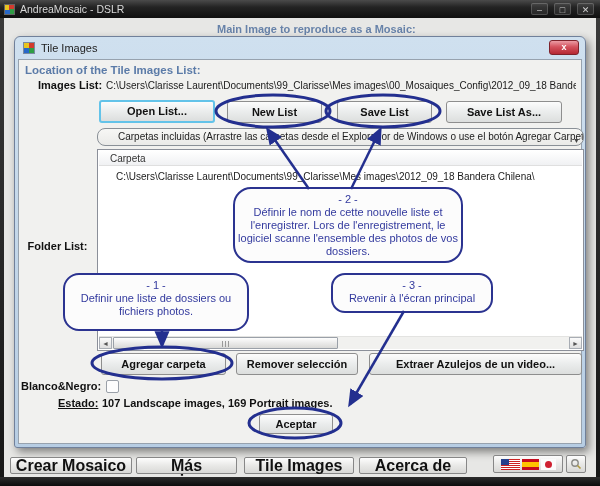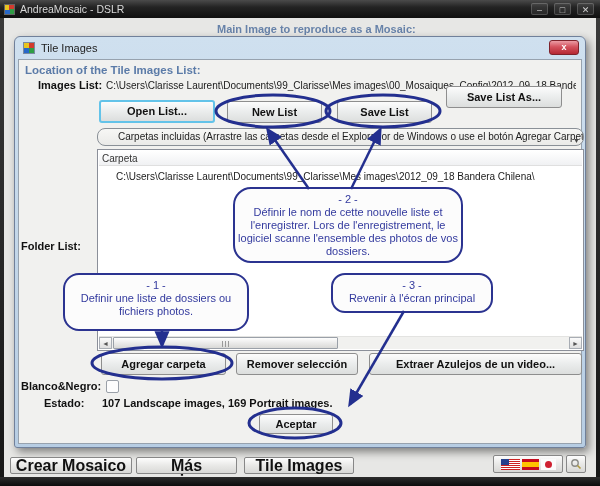--- a/index.html
+++ b/index.html
@@ -51,21 +51,21 @@
   .btn-focus { border:2px solid #63c3e9; }
 
   .combo { background:linear-gradient(#f7f7f5,#eaeae8); border:1px solid #8a9097;
     border-radius:8px; font-size:10px; color:#1c1c1c; line-height:16px;
     padding-left:20px; white-space:nowrap; overflow:hidden; }
   .combo-arrow { position:absolute; right:3px; top:4px; font-size:7px; color:#444; }
 
   .listbox { background:#fff; border:1px solid #8b8f99; }
   .list-head { position:absolute; left:1px; top:1px; right:1px; height:15px;
     background:linear-gradient(#ffffff,#f0f1f3); border-bottom:1px solid #dfdfdf;
-    font-size:10px; color:#333; padding-left:3px; line-height:15px; }
+    font-size:10px; color:#333; padding-left:11px; line-height:15px; }
   .list-row { position:absolute; left:18px; top:21px; font-size:10px; color:#1a1a1a;
     white-space:nowrap; }
   .hscroll { position:absolute; left:1px; right:1px; bottom:1px; height:13px;
     background:#f1f1ef; border-top:1px solid #e3e3e1; }
   .sb-btn { position:absolute; top:0; width:13px; height:12px; font-size:7px;
     color:#555; text-align:center; line-height:12px; background:linear-gradient(#fbfbfb,#dedede);
     border:1px solid #a8adb4; }
   .sb-thumb { position:absolute; left:14px; top:0; width:225px; height:12px;
     background:linear-gradient(#fdfdfd,#d9d9d7); border:1px solid #9aa0a8; border-radius:1px; }
   .sb-grip { position:absolute; left:50%; top:3px; width:8px; height:6px; margin-left:-4px;
@@ -119,61 +119,61 @@
     <div class="abs dlg-client">
 
       <div class="abs sect-title" style="left:6px; top:4px;">Location of the Tile Images List:</div>
 
       <div class="abs lbl" style="left:19px; top:19px;">Images List:</div>
       <div class="abs path-txt" style="left:87px; top:20px; width:470px; overflow:hidden;">C:\Users\Clarisse Laurent\Documents\99_Clarisse\Mes images\00_Mosaiques_Config\2012_09_18 Bandera Chilena.amn</div>
 
       <div class="abs btn btn-focus" style="left:80px; top:40px; width:116px; height:23px; line-height:19px;">Open List...</div>
       <div class="abs btn" style="left:208px; top:41px; width:95px; height:22px; line-height:20px;">New List</div>
       <div class="abs btn" style="left:318px; top:41px; width:95px; height:22px; line-height:20px;">Save List</div>
-      <div class="abs btn" style="left:427px; top:26px; width:116px; height:22px; line-height:20px;">Save List As...</div>
+      <div class="abs btn" style="left:427px; top:41px; width:116px; height:22px; line-height:20px;">Save List As...</div>
 
       <div class="abs combo" style="left:78px; top:68px; width:487px; height:18px;">
         <span>Carpetas incluidas (Arrastre las carpetas desde el Explorador de Windows o use el botón Agregar Carpeta)</span>
         <span class="combo-arrow">▼</span>
       </div>
 
       <div class="abs listbox" style="left:78px; top:89px; width:487px; height:202px;">
         <div class="list-head">Carpeta</div>
         <div class="list-row">C:\Users\Clarisse Laurent\Documents\99_Clarisse\Mes images\2012_09_18 Bandera Chilena\</div>
         <div class="hscroll">
           <span class="sb-btn" style="left:0;">◄</span>
           <span class="sb-thumb">
               <span class="sb-grip"></span>
             </span>
           <span class="sb-btn" style="right:0;">►</span>
         </div>
       </div>
 
-      <div class="abs lbl" style="left:2px; top:180px; width:73px; text-align:left;">Folder List:</div>
+      <div class="abs lbl" style="left:2px; top:180px; width:73px; text-align:center;">Folder List:</div>
 
       <div class="abs callout" style="left:44px; top:213px; width:186px; height:58px; border-radius:16px;">
         <span class="num">- 1 -</span>
         <span>Definir une liste de dossiers ou fichiers photos.</span>
       </div>
       <div class="abs callout" style="left:214px; top:127px; width:230px; height:76px; border-radius:18px;">
         <span class="num">- 2 -</span>
         <span>Définir le nom de cette nouvelle liste et l'enregistrer. Lors de l'enregistrement, le logiciel scanne l'ensemble des photos de vos dossiers.</span>
       </div>
       <div class="abs callout" style="left:312px; top:213px; width:162px; height:40px; border-radius:14px;">
         <span class="num">- 3 -</span>
         <span>Revenir à l'écran principal</span>
       </div>
 
       <div class="abs btn" style="left:82px; top:293px; width:125px; height:22px; line-height:20px;">Agregar carpeta</div>
       <div class="abs btn" style="left:217px; top:293px; width:122px; height:22px; line-height:20px;">Remover selección</div>
       <div class="abs btn" style="left:350px; top:293px; width:213px; height:22px; line-height:20px;">Extraer Azulejos de un video...</div>
 
       <div class="abs lbl" style="left:2px; top:320px;">Blanco&amp;Negro:</div>
       <div class="abs chk" style="left:87px; top:320px;"></div>
-      <div class="abs lbl" style="left:25px; top:337px;">Estado:</div>
+      <div class="abs lbl" style="left:39px; top:337px;text-decoration:underline;">Estado:</div>
       <div class="abs lbl" style="left:83px; top:337px;">107 Landscape images, 169 Portrait images.</div>
 
       <div class="abs btn" style="left:240px; top:354px; width:74px; height:20px; line-height:18px;">Aceptar</div>
     </div>
   </div>
 
   <svg class="overlay" width="600" height="486" viewBox="0 0 600 486">
     <defs>
       <marker id="ah" markerWidth="8" markerHeight="7" refX="5.5" refY="3" orient="auto" markerUnits="strokeWidth">
         <path d="M0,0 L7,3 L0,6 z" fill="#232f8f"></path>
@@ -189,20 +189,21 @@
       <line x1="309" y1="189" x2="268" y2="130" marker-end="url(#ah)"></line>
       <line x1="351" y1="189" x2="380" y2="130" marker-end="url(#ah)"></line>
       <line x1="162" y1="331" x2="162" y2="345" marker-end="url(#ah)"></line>
       <line x1="404" y1="311" x2="350" y2="404" marker-end="url(#ah)"></line>
     </g>
   </svg>
 
   <div class="abs bot-btn" style="left:10px; top:457px; width:122px; height:17px;">Crear Mosaico</div>
   <div class="abs bot-btn" style="left:136px; top:457px; width:101px; height:17px;">Más opciones</div>
   <div class="abs bot-btn" style="left:244px; top:457px; width:110px; height:17px;">Tile Images</div>
+  <div class="abs bot-btn" style="left:359px; top:457px; width:108px; height:17px;">Acerca de</div>
 
   <div class="abs bot-btn" style="left:493px; top:455px; width:70px; height:18px; display:flex; align-items:center; justify-content:center; gap:2px;">
     <span class="flag flag-us"></span>
     <span class="flag flag-es"></span>
     <span class="flag flag-jp"></span>
   </div>
   <div class="abs bot-btn" style="left:566px; top:455px; width:20px; height:18px;">
     <svg width="12" height="12" viewBox="0 0 12 12" style="margin-top:2px;">
       <circle cx="5" cy="5" r="3.2" fill="none" stroke="#8a8a86" stroke-width="1.4"></circle>
       <line x1="7.5" y1="7.5" x2="10.5" y2="10.5" stroke="#b09a40" stroke-width="1.6"></line>

